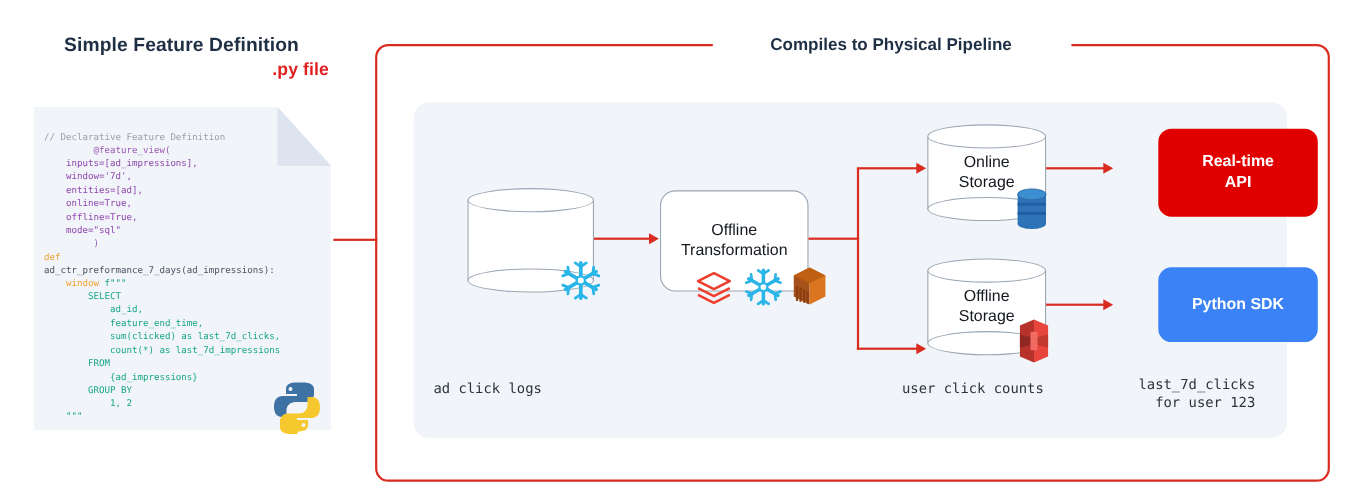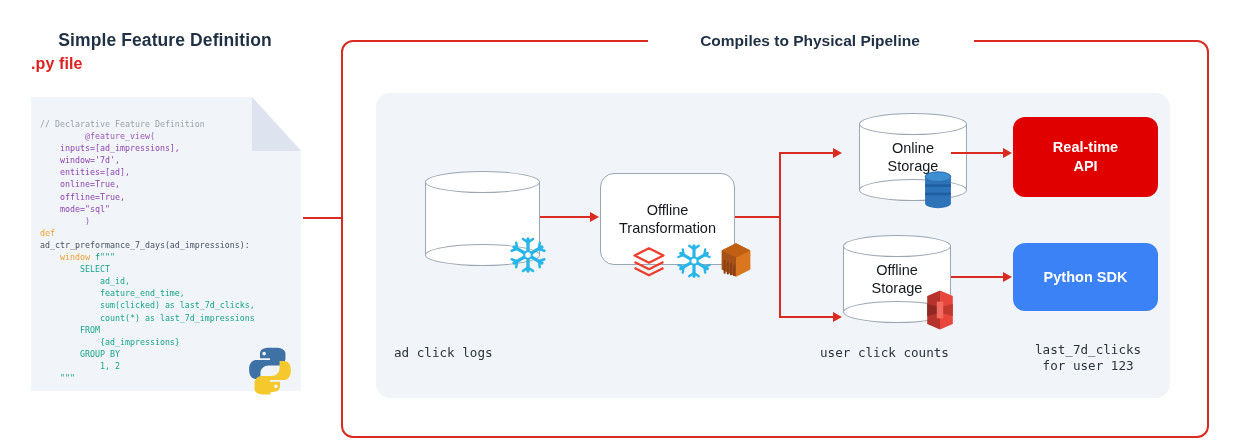--- a/index.html
+++ b/index.html
@@ -7,21 +7,21 @@
        font-family:"Liberation Sans",sans-serif;}
 
   
   #left-title{
     position:absolute; left:31px; top:30px; width:268px;
     text-align:center; font-size:17.5px; font-weight:700;
     color:#1f3044; letter-spacing:.1px;
   }
   #left-subtitle{
     position:absolute; left:31px; top:55px; width:268px;
-    text-align:left; font-size:16px; font-weight:700;
+    text-align:right; font-size:16px; font-weight:700;
     color:#e02020; letter-spacing:.1px;
   }
 
   
   #code-doc{
     position:absolute; left:31px; top:97px; width:270px; height:294px;
     background:#f1f5f9;
     clip-path:polygon(0 0, 82% 0, 100% 18%, 100% 100%, 0 100%);
   }
   #code-fold{
@@ -101,27 +101,27 @@
     border:1.4px solid #9aa6b2; border-radius:14px; box-sizing:border-box;
   }
   .rrect .lbl{
     position:absolute; left:0; top:50%; transform:translateY(-50%);
     width:100%; text-align:center; font-size:14.5px; color:#14181f; line-height:18px;
   }
 
   .solidbox{
     position:absolute; border-radius:12px; box-sizing:border-box;
     display:flex; align-items:center; justify-content:center;
-    color:#ffffff; font-size:14.5px; font-weight:600; text-align:center; line-height:19px;
+    color:#ffffff; font-size:14.5px; font-weight:600; text-align:center; line-height:19px;margin-left:40px;
   }
 
   
   .caption{
     position:absolute; font-family:"DejaVu Sans Mono","Liberation Mono",monospace;
-    font-size:12.6px; color:#2c333d; line-height:16px; white-space:pre;
+    font-size:12.6px; color:#2c333d; line-height:16px; white-space:pre;text-align:right;
   }
 
   
   .hline{position:absolute; height:2.4px; background:#d92b20;}
   .vline{position:absolute; width:2.4px; background:#d92b20;}
   .arrowhead{
     position:absolute; width:0; height:0;
     border-top:5.5px solid transparent; border-bottom:5.5px solid transparent;
     border-left:9px solid #d92b20;
   }
@@ -253,21 +253,21 @@
   </g>
 </svg>
 
 <div class="hline" style="left:735px; top:216px; width:46px;"></div>
 <div class="vline" style="left:778.5px; top:153px; height:165px;"></div>
 <div class="hline" style="left:778.5px; top:152px; width:60px;"></div>
 <div class="arrowhead" style="left:833px; top:147.5px;"></div>
 <div class="hline" style="left:778.5px; top:316px; width:60px;"></div>
 <div class="arrowhead" style="left:833px; top:311.5px;"></div>
 
-<div class="cyl" style="left:843px; top:113px; width:108px; height:88px;margin-left:16px;">
+<div class="cyl" style="left:843px; top:113px; width:108px; height:88px;">
   <div class="body"></div>
   <div class="bot"></div>
   <div class="top"></div>
   <div class="lbl">
     <span>Online</span><br>
     <span>Storage</span>
   </div>
 </div>
 
 <svg class="icon" style="left:919px; top:169px; width:38px; height:42px;" viewBox="0 0 100 110">

